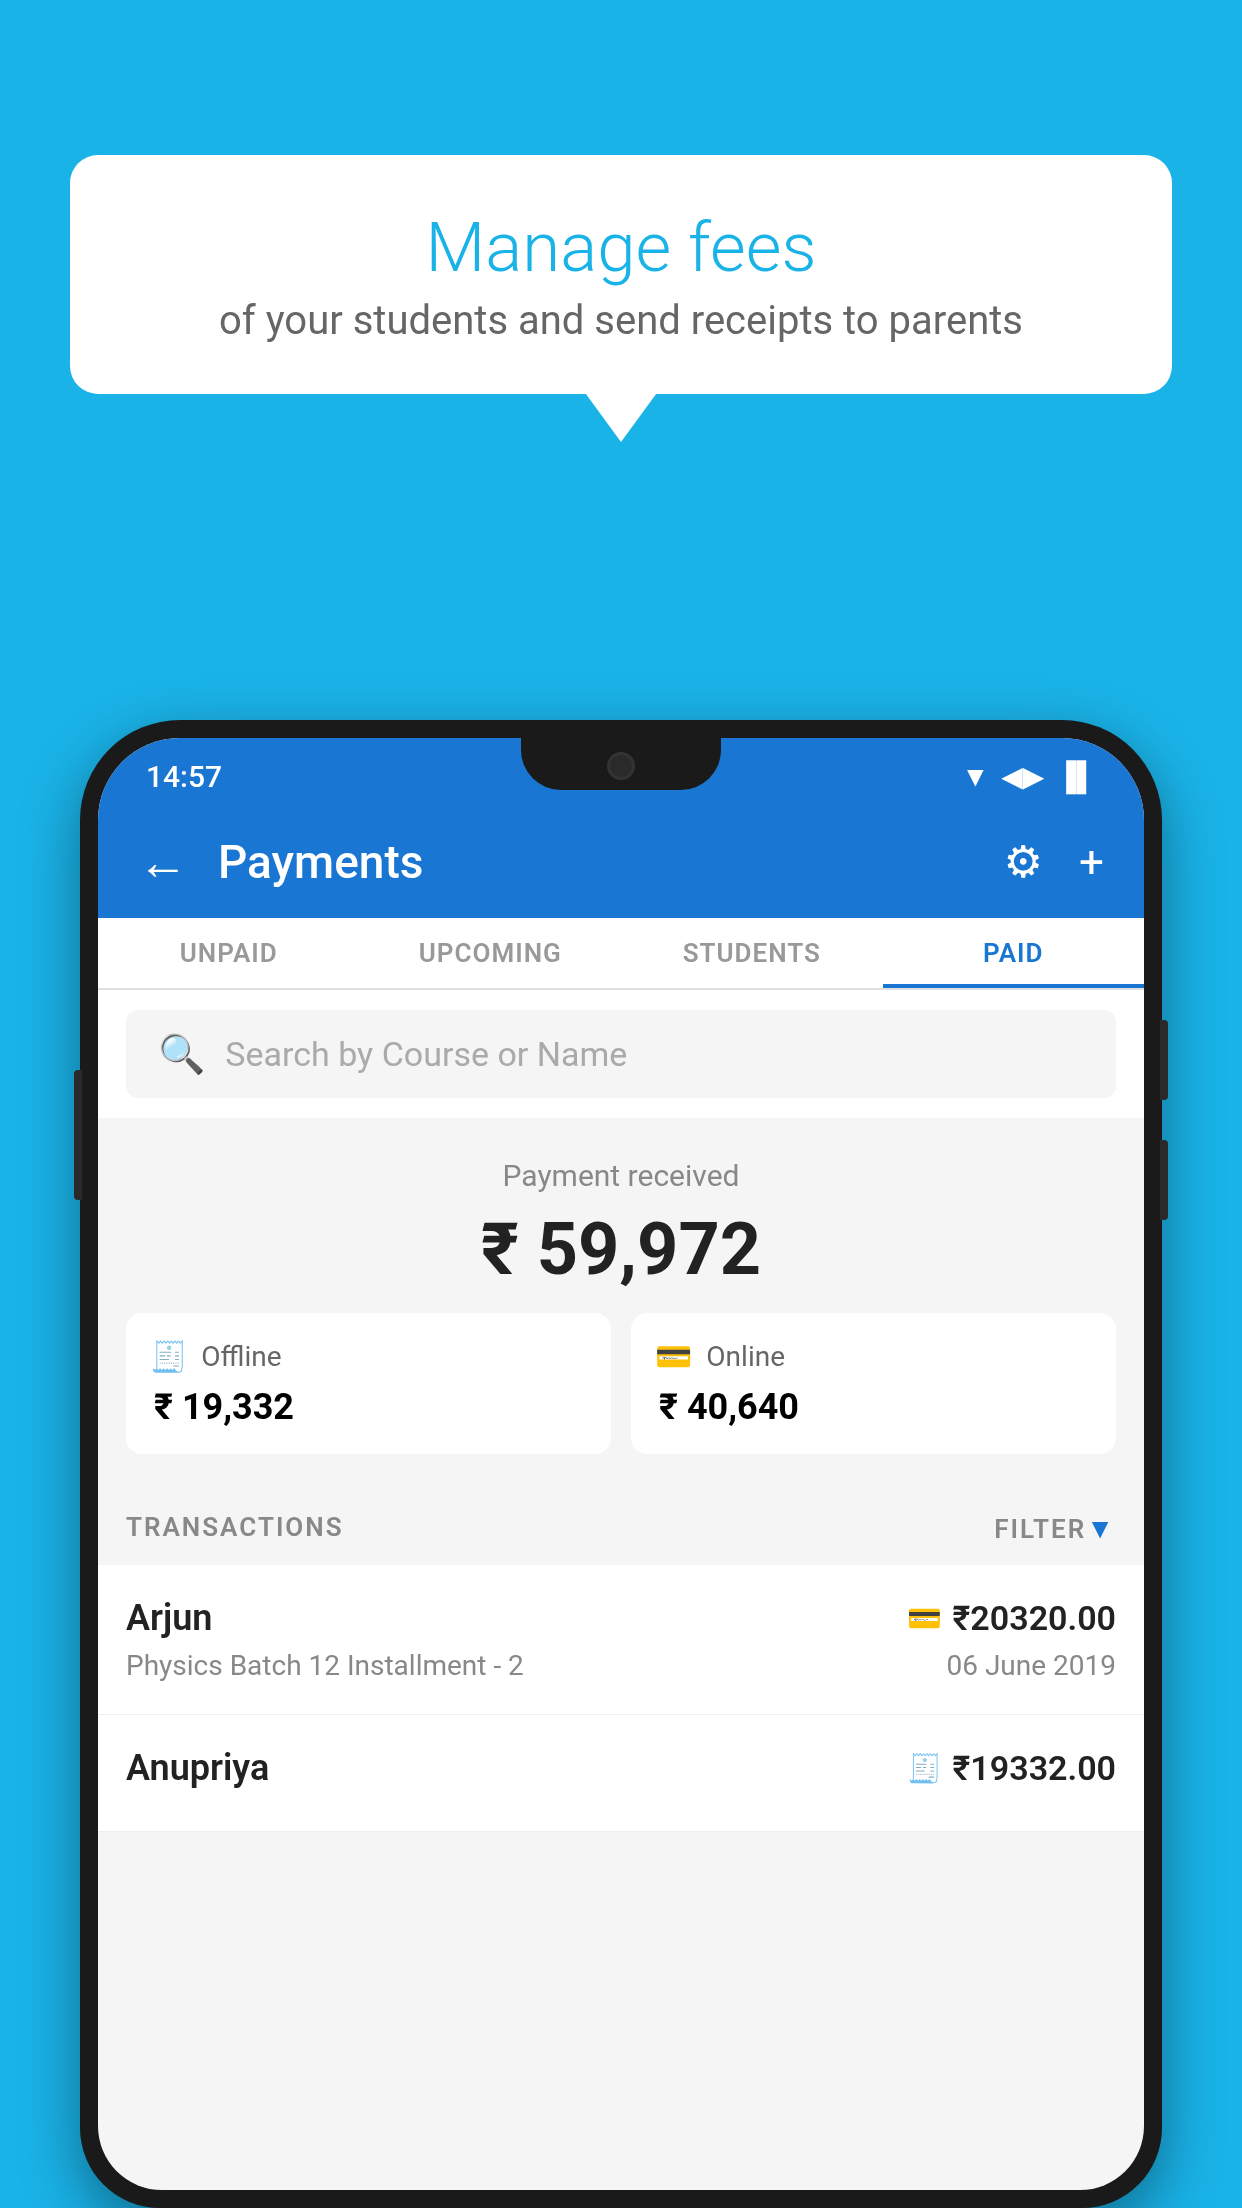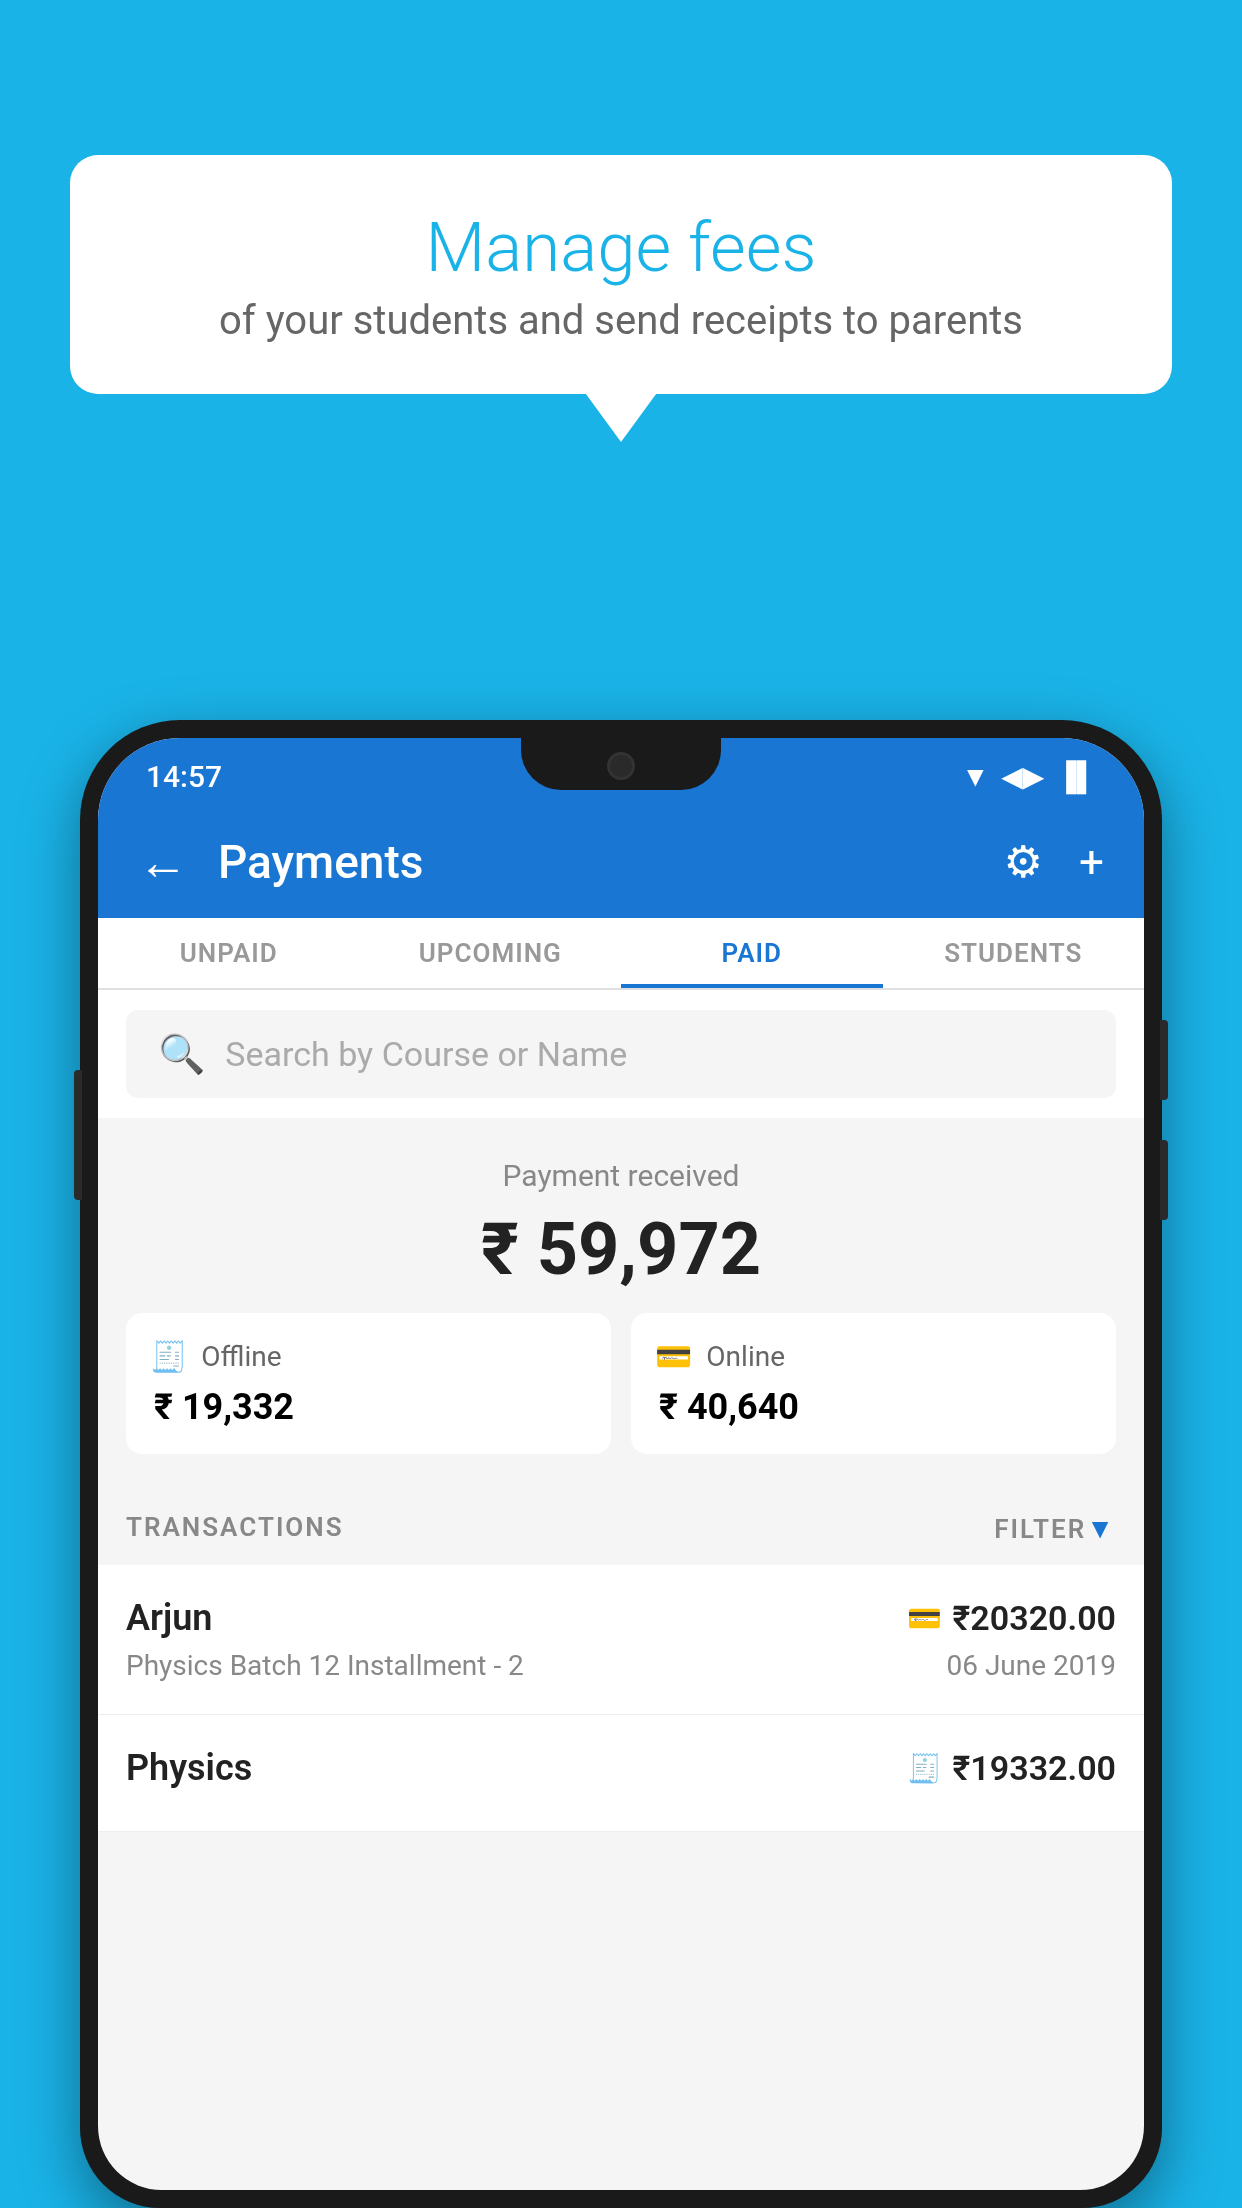--- a/index.html
+++ b/index.html
@@ -432,25 +432,25 @@
       </div>
     </div>
 
     <div class="tabs">
       <div class="tab">
         <span>UNPAID</span>
       </div>
       <div class="tab">
         <span>UPCOMING</span>
       </div>
+      <div class="tab">
+        <span>STUDENTS</span>
+      </div>
       <div class="tab active">
         <span>PAID</span>
-      </div>
-      <div class="tab">
-        <span>STUDENTS</span>
       </div>
     </div>
 
     <div class="search-container">
       <div class="search-box">
         <span class="search-icon-wrapper">🔍</span>
         <span class="search-placeholder">Search by Course or Name</span>
       </div>
     </div>
 
@@ -493,21 +493,21 @@
           </div>
         </div>
         <div class="transaction-bottom">
           <span class="transaction-course">Physics Batch 12 Installment - 2</span>
           <span class="transaction-date">06 June 2019</span>
         </div>
       </div>
 
       <div class="transaction-item">
         <div class="transaction-top">
-          <span class="transaction-name">Physics</span>
+          <span class="transaction-name">Anupriya</span>
           <div class="transaction-amount-wrapper">
             <span class="transaction-type-icon">🧾</span>
             <span class="transaction-amount">₹19332.00</span>
           </div>
         </div>
       </div>
     </div>
 
   </div>
 </div>

